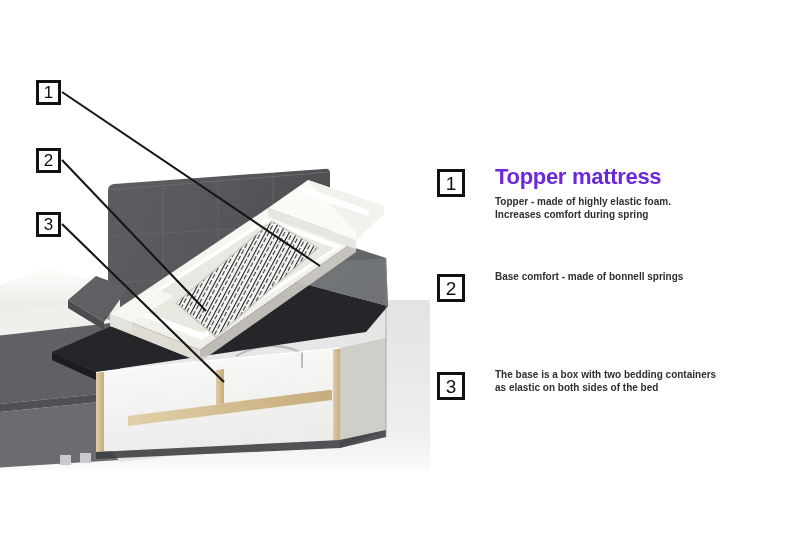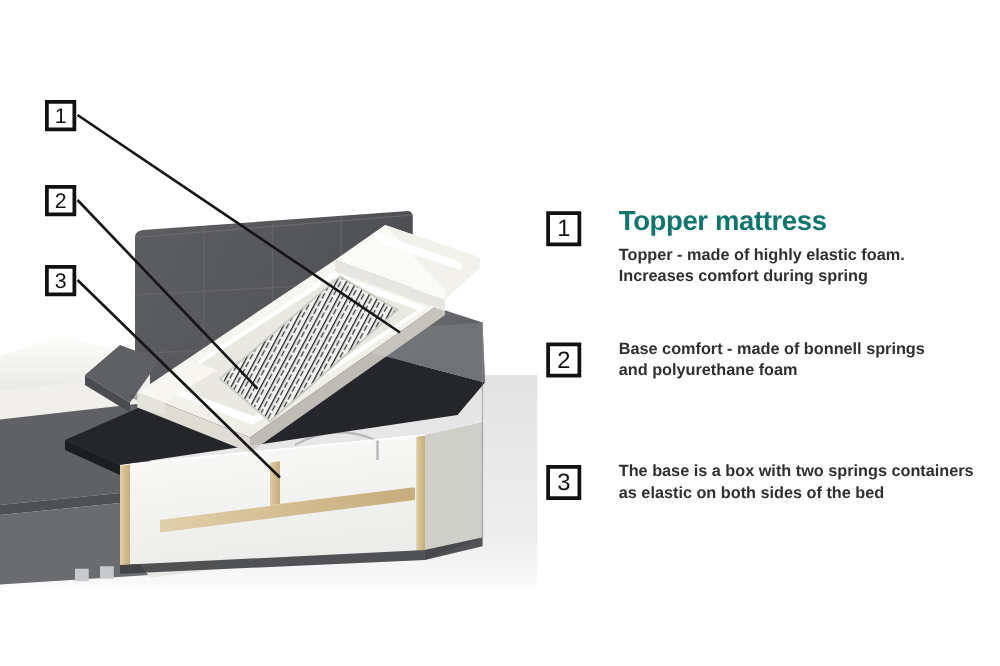--- a/index.html
+++ b/index.html
@@ -45,28 +45,28 @@
     border:3px solid #111;
     background:#fff;
     box-sizing:border-box;
     display:flex;align-items:center;justify-content:center;
     font-size:19px;line-height:1;color:#111;
   }
   .legend-text{position:absolute;left:65px;top:0;width:305px;}
   .legend-title{
     font-size:22px;
     font-weight:bold;
-    color:#0f766e;
+    color:#6d28d9;
     letter-spacing:-0.3px;
     line-height:1.05;
     margin:0 0 7px 0;
     white-space:nowrap;
   }
   .legend-desc{
-    font-size:13px;
+    font-size:10px;
     font-weight:bold;
     color:#2f2f2f;
     line-height:1.33;
     margin:0;
   }
   .legend-desc span{display:block;}
 </style>
 </head>
 <body>
 
@@ -246,29 +246,28 @@
           <span>Increases comfort during spring</span>
         </p>
       </div>
     </div>
 
     <div class="legend-item" id="legend-item-2">
       <div class="legend-num">2</div>
       <div class="legend-text">
         <p class="legend-desc">
           <span>Base comfort - made of bonnell springs</span>
-          <span>and polyurethane foam</span>
         </p>
       </div>
     </div>
 
     <div class="legend-item" id="legend-item-3">
       <div class="legend-num">3</div>
       <div class="legend-text">
         <p class="legend-desc">
-          <span>The base is a box with two springs containers</span>
+          <span>The base is a box with two bedding containers</span>
           <span>as elastic on both sides of the bed</span>
         </p>
       </div>
     </div>
 
   </div>
 </div>
 
 </body></html>

